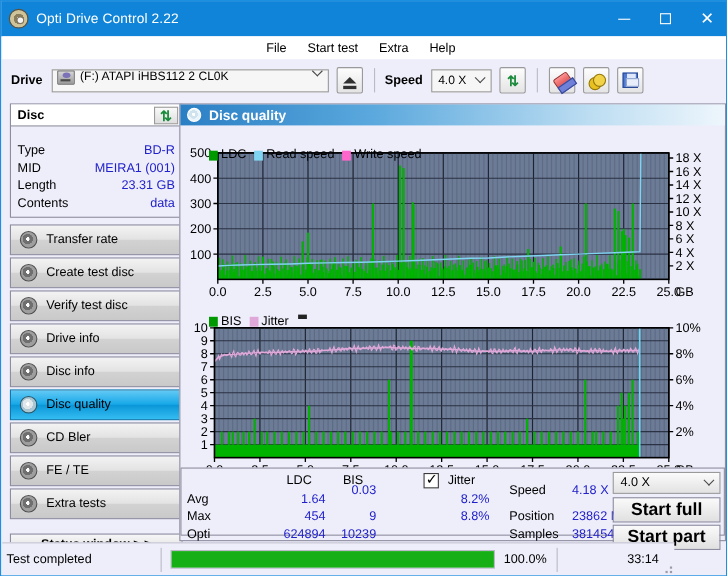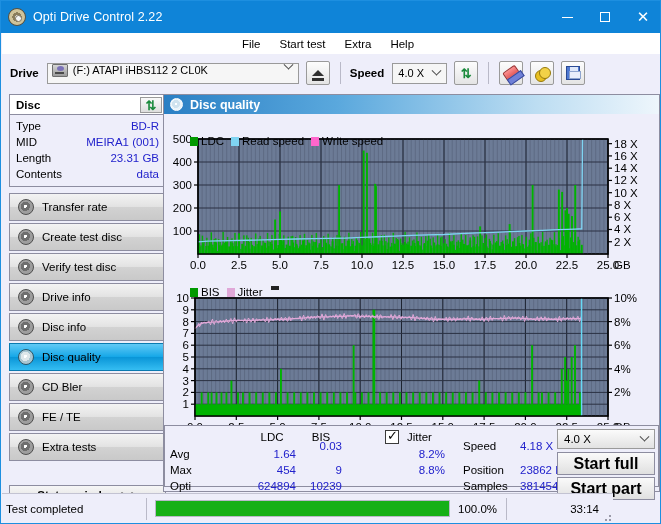--- a/index.html
+++ b/index.html
@@ -138,21 +138,21 @@
   .disc-head {
     height: 20px; background: #ffffff; border-bottom: 1px solid #8d8da0;
     display:flex; align-items:center; padding-left:6px; position:relative;
   }
   .disc-head-title { font-weight:bold; font-size:11.5px; }
   .refresh-btn {
     position:absolute; right:3px; top:2px; width:22px; height:16px;
     background:linear-gradient(#fafafa,#dedede); border:1px solid #9a9a9a;
     display:flex;align-items:center;justify-content:center;
   }
-  .disc-rows { padding: 3px 6px 4px 6px; }
+  .disc-rows { padding: 14px 6px 4px 6px; }
   .disc-row {
     display:flex; justify-content:space-between; align-items:center;
     height: 16px; font-size: 11.5px;
   }
   .disc-key { color:#000; }
   .disc-val { color:#2222cc; }
   .label-row { display:flex; align-items:center; margin-top:3px; height:21px; }
   .label-key { font-size:11.5px; width:40px; }
   .label-input {
     width: 78px; height: 18px; background:#ffffff; border:1px solid #9a9a9a;

